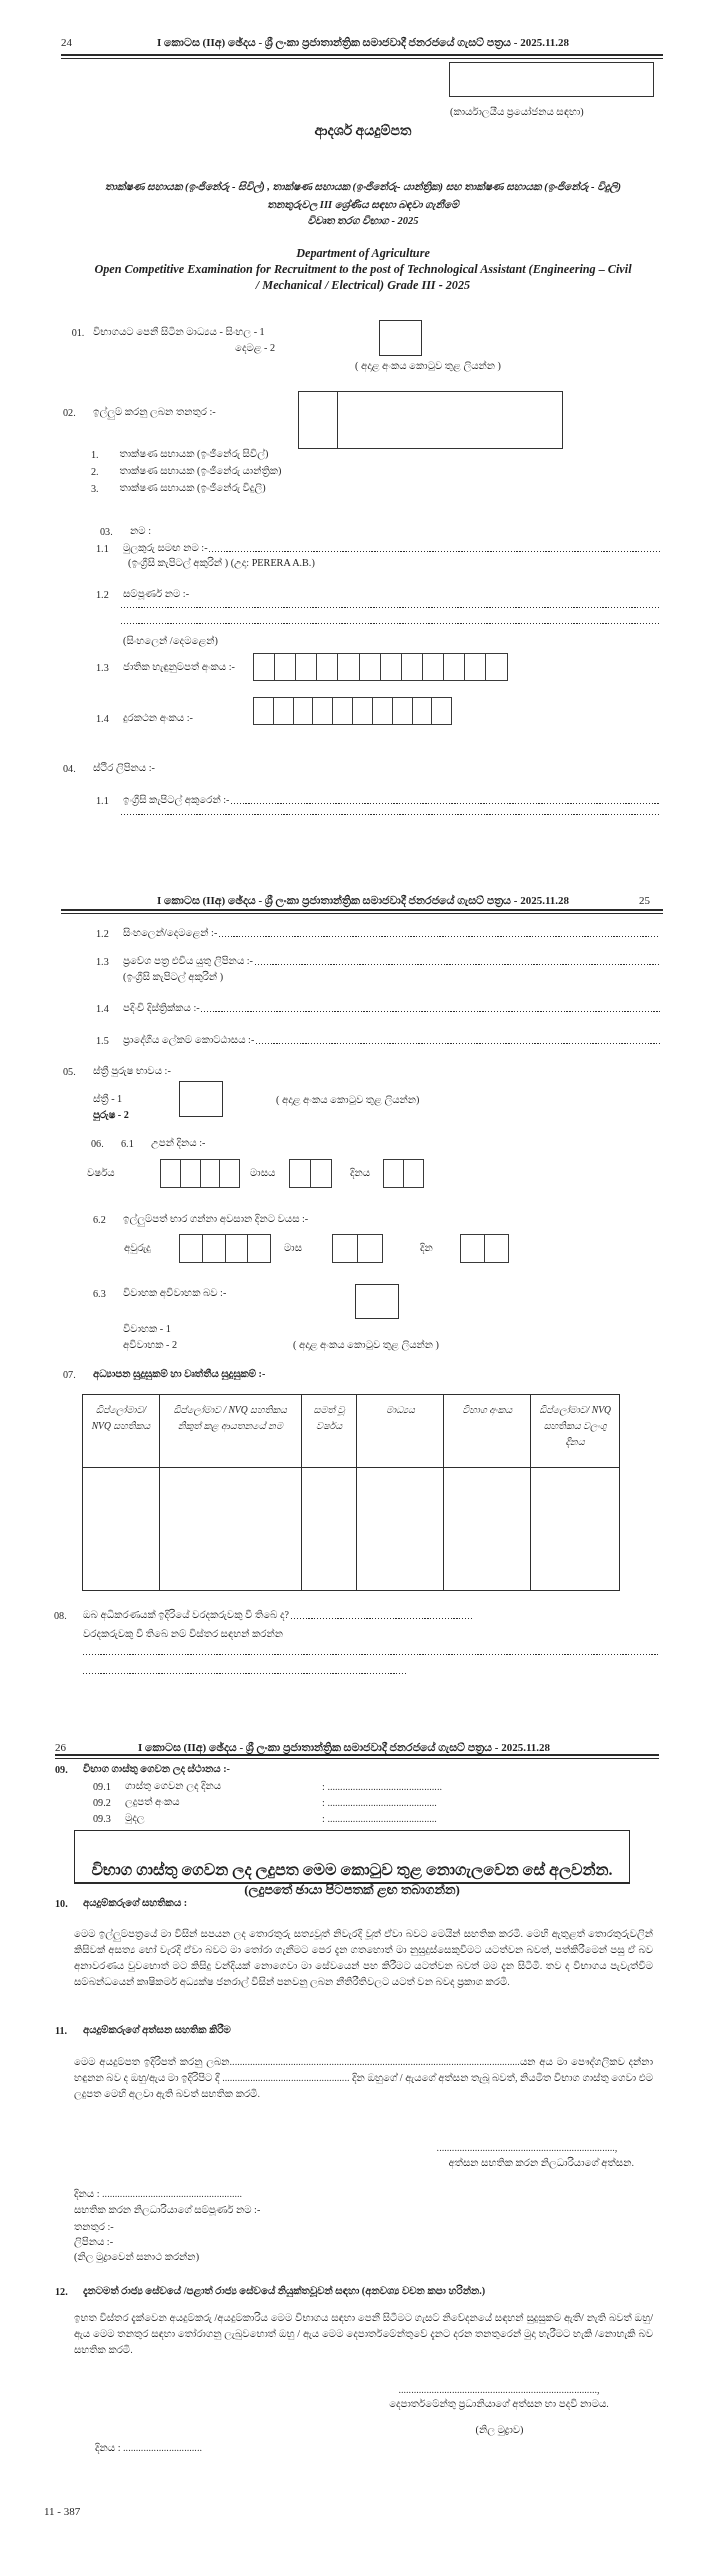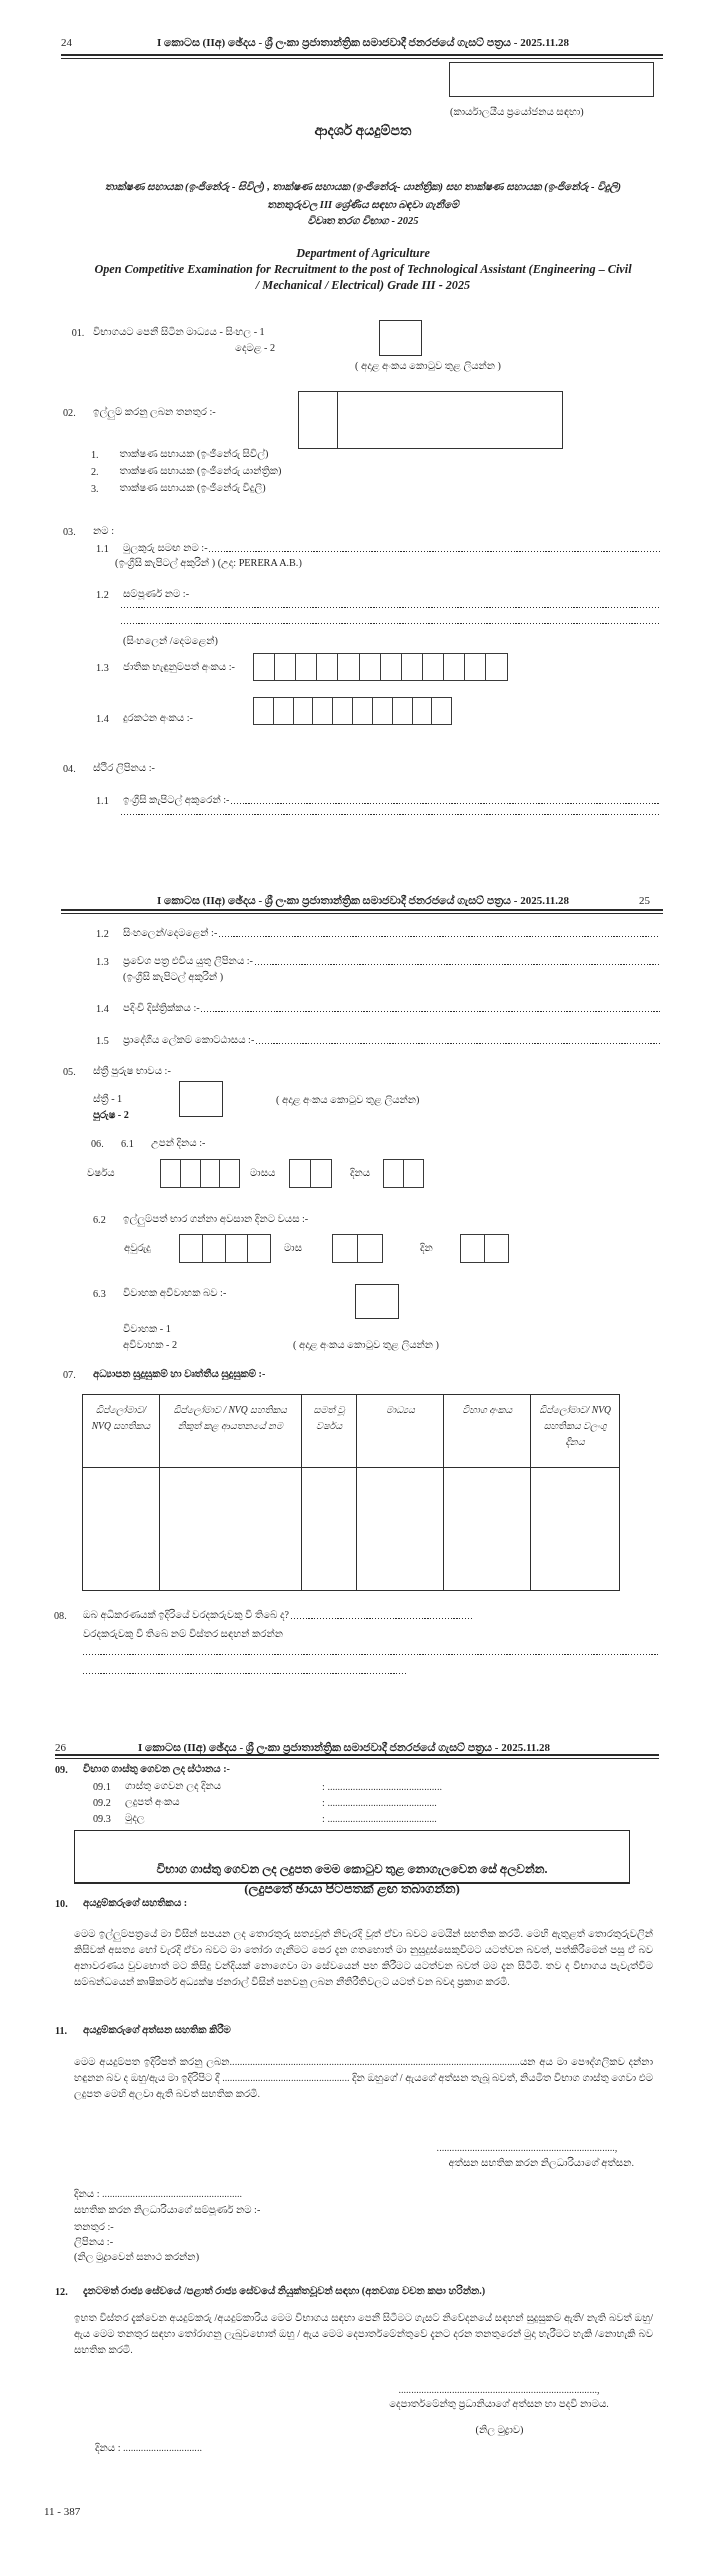--- a/index.html
+++ b/index.html
@@ -91,29 +91,29 @@
   <div class="row" style="left:91px;top:465px;width:290px;">
     <span class="num" style="width:28.4px;">2.</span>
     <span class="label">තාක්ෂණ සහායක (ඉංජිනේරු යාන්ත්‍රික)</span>
   </div>
   <div class="row" style="left:91px;top:482px;width:290px;">
     <span class="num" style="width:28.4px;">3.</span>
     <span class="label">තාක්ෂණ සහායක (ඉංජිනේරු විදුලි)</span>
   </div>
 
   <div class="row" style="left:63px;top:525px;width:174px;">
-    <span class="num" style="width:30px;">03.</span>
+    <span class="num" style="width:30px;margin-left:37px;">03.</span>
     <span class="label">නම :</span>
   </div>
   <div class="row" style="left:96px;top:542px;width:564px;">
     <span class="num" style="width:27px;">1.1</span>
     <span class="label">මුලකුරු සමඟ නම :-</span>
     <span class="dots"></span>
   </div>
-  <div class="abs nw" style="left:115px;top:557px;">(ඉංග්‍රීසි කැපිටල් අකුරින් ) (උදා: PERERA A.B.)</div>
+  <div class="abs nw" style="left:128px;top:557px;">(ඉංග්‍රීසි කැපිටල් අකුරින් ) (උදා: PERERA A.B.)</div>
 
   <div class="row" style="left:96px;top:588px;width:290px;">
     <span class="num" style="width:27px;">1.2</span>
     <span class="label">සම්පූර්ණ නම :-</span>
   </div>
   <div class="dotline" style="left:121px;top:607px;width:539px;"></div>
   <div class="dotline" style="left:121px;top:623px;width:539px;"></div>
   <div class="abs nw" style="left:123px;top:635px;">(සිංහලෙන් /දෙමළෙන්)</div>
 
   <div class="row" style="left:96px;top:661px;width:244px;">
@@ -302,21 +302,21 @@
     <span class="label" style="width:197px;">ලදුපත් අංකය</span>
     <span class="label">: ...........................................</span>
   </div>
   <div class="row" style="left:93px;top:1812px;width:372px;">
     <span class="num" style="width:32px;">09.3</span>
     <span class="label" style="width:197px;">මුදල</span>
     <span class="label">: ...........................................</span>
   </div>
 
   <div class="receipt">
-    <div class="b" style="font-size:12px;margin-top:46px;">විභාග ගාස්තු ගෙවන ලද ලදුපත මෙම කොටුව තුළ නොගැලවෙන සේ අලවන්න.</div>
+    <div class="b" style="font-size:16px;margin-top:46px;">විභාග ගාස්තු ගෙවන ලද ලදුපත මෙම කොටුව තුළ නොගැලවෙන සේ අලවන්න.</div>
     <div class="b" style="font-size:13px;">(ලදුපතේ ඡායා පිටපතක් ළඟ තබාගන්න)</div>
   </div>
 
   <div class="row" style="left:55px;top:1897px;width:302px;">
     <span class="num b" style="width:28px;">10.</span>
     <span class="label b">අයදුම්කරුගේ සහතිකය :</span>
   </div>
   <div class="para" style="top:1926px;">මෙම ඉල්ලුම්පත්‍රයේ මා විසින් සපයන ලද තොරතුරු සත්‍යවූත් නිවැරදි වූත් ඒවා බවට මෙයින් සහතික කරමි. මෙහි ඇතුළත් තොරතුරුවලින් කිසිවක් අසත්‍ය හෝ වැරදි ඒවා බවට මා තෝරා ගැනීමට පෙර දැන ගතහොත් මා නුසුදුස්සෙකුවීමට යටත්වන බවත්, පත්කිරීමෙන් පසු ඒ බව අනාවරණය වුවහොත් මට කිසිදු වන්දියක් නොගෙවා මා සේවයෙන් පහ කිරීමට යටත්වන බවත් මම දැන සිටිමි. තව ද විභාගය පැවැත්වීම සම්බන්ධයෙන් කෘෂිකර්ම අධ්‍යක්ෂ ජනරාල් විසින් පනවනු ලබන නීතිරීතිවලට යටත් වන බවද ප්‍රකාශ කරමි.</div>
 
   <div class="row" style="left:55px;top:2024px;width:360px;">

